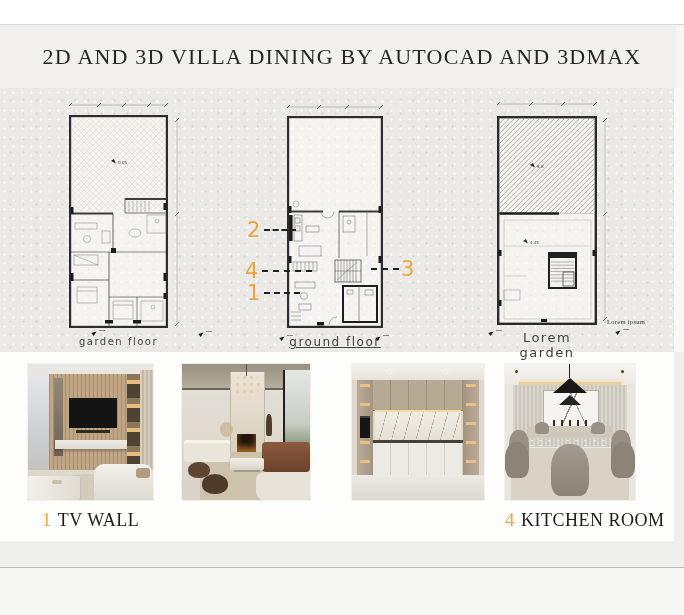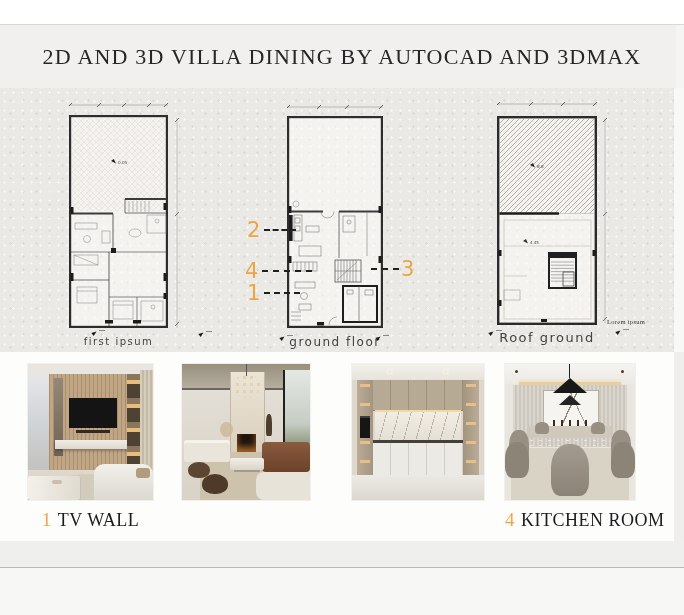--- a/index.html
+++ b/index.html
@@ -17,21 +17,21 @@
   .gallery-band{left:0;top:352px;width:674px;height:189px;background:#fdfdfc;}
   .rail-header{left:676px;top:25px;width:8px;height:63px;background:#f5f5f3;}
   .rail-plans{left:674px;top:88px;width:10px;height:264px;background:#f8f8f6;}
   .rail-gallery{left:674px;top:352px;width:10px;height:189px;background:#efeeec;}
   .footer-1{left:0;top:541px;width:684px;height:26px;background:#efefee;}
   .footer-line{left:0;top:567px;width:684px;height:1px;background:#b9b9b7;}
   .footer-2{left:0;top:568px;width:684px;height:47px;background:#f7f7f5;}
   
   .plan-label{font-family:"DejaVu Sans",sans-serif;color:#424242;text-align:center;letter-spacing:1.5px;}
   .lbl-first{left:69px;top:336px;width:99px;font-size:10px;}
-  .lbl-ground{left:287px;top:335px;width:96px;font-size:12px;}
+  .lbl-ground{left:287px;top:335px;width:96px;font-size:12px;text-decoration:underline;}
   .lbl-roof{left:497px;top:330px;width:100px;font-size:13px;}
   .lorem-note{left:607px;top:318px;font-size:6.5px;color:#3a3a3a;letter-spacing:.3px;}
   
   .marker-num{font-family:"DejaVu Sans",sans-serif;font-size:21px;line-height:21px;color:#eba545;}
   .marker-dash{border-top:2px dashed #1f1f1f;height:0;}
   
   .bench{width:0;height:0;border-left:5px solid #1a1a1a;border-top:2.5px solid transparent;
          border-bottom:2.5px solid transparent;transform:rotate(-38deg);}
   .bench-smudge{width:6px;height:1px;background:#8a8a8a;}
   
@@ -350,23 +350,23 @@
 
   <div class="abs marker-num" style="left:247px;top:220px">2</div>
   <div class="abs marker-dash" style="left:264px;top:229px;width:32px"></div>
   <div class="abs marker-num" style="left:245px;top:261px">4</div>
   <div class="abs marker-dash" style="left:262px;top:270px;width:50px"></div>
   <div class="abs marker-num" style="left:247px;top:283px">1</div>
   <div class="abs marker-dash" style="left:264px;top:292px;width:36px"></div>
   <div class="abs marker-dash" style="left:371px;top:268px;width:28px"></div>
   <div class="abs marker-num" style="left:401px;top:259px">3</div>
 
-  <div class="abs plan-label lbl-first">first ipsum</div>
+  <div class="abs plan-label lbl-first">garden floor</div>
   <div class="abs plan-label lbl-ground">ground floor</div>
-  <div class="abs plan-label lbl-roof">Roof ground</div>
+  <div class="abs plan-label lbl-roof">Lorem garden</div>
   <div class="abs lorem-note">Lorem ipsum</div>
 
   <div class="abs bench" style="left:92px;top:331px"></div>
   <div class="abs bench-smudge" style="left:99px;top:330px"></div>
   <div class="abs bench" style="left:199px;top:332px"></div>
   <div class="abs bench-smudge" style="left:206px;top:331px"></div>
   <div class="abs bench" style="left:280px;top:336px"></div>
   <div class="abs bench-smudge" style="left:287px;top:335px"></div>
   <div class="abs bench" style="left:376px;top:336px"></div>
   <div class="abs bench-smudge" style="left:383px;top:335px"></div>

